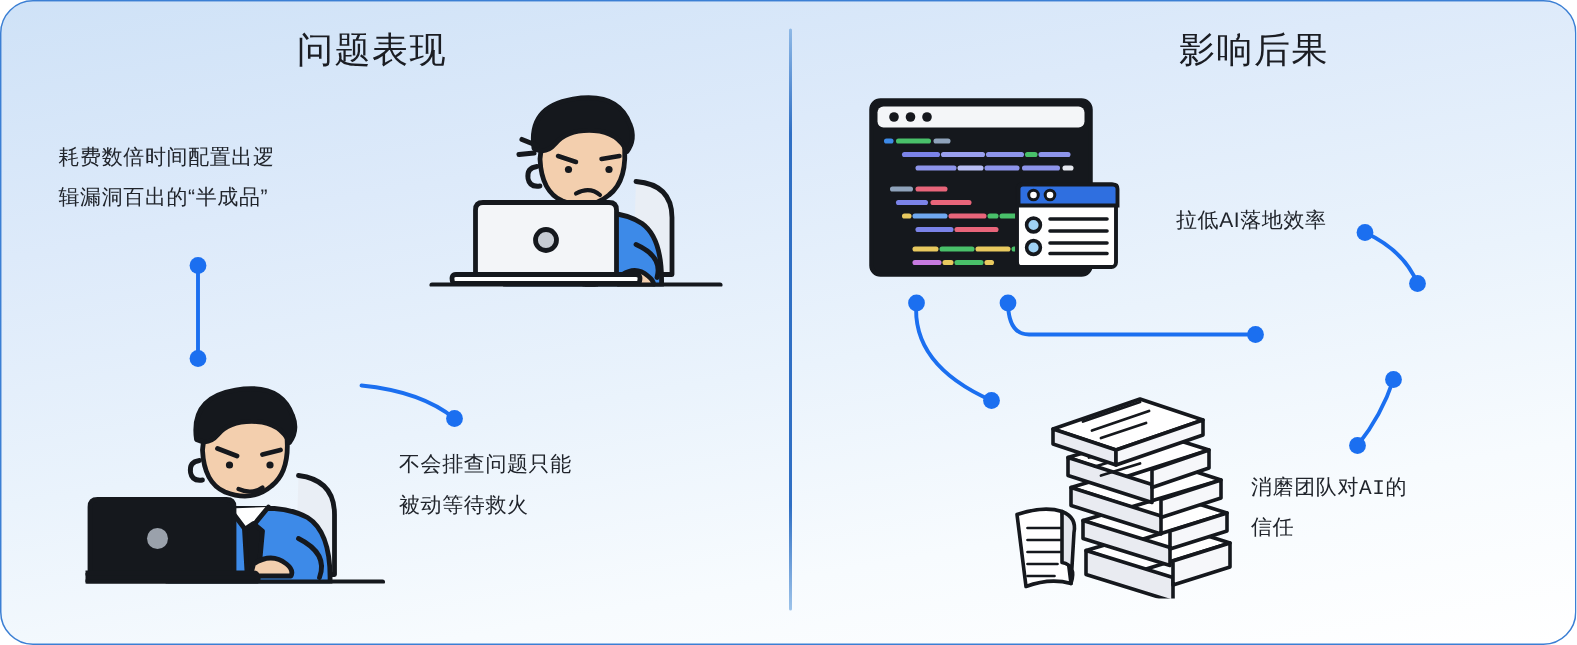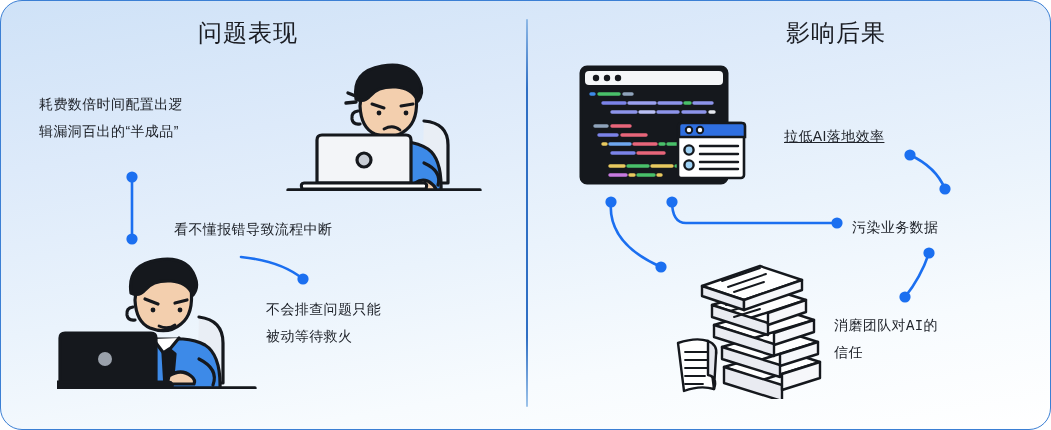--- a/index.html
+++ b/index.html
@@ -27,21 +27,21 @@
   #title-left{left:197px;top:16px;}
   #title-right{left:753px;top:16px;margin-left:32px;}
 
   .blurb{
     position:absolute;color:#20242b;font-size:14px;line-height:27px;
     white-space:pre-line;letter-spacing:.4px;
   }
   #txt-l1{left:38px;top:90px;}
   #txt-l2{left:173px;top:215px;}
   #txt-l3{left:265px;top:295px;}
-  #txt-r1{left:783px;top:122px;text-decoration:underline;}
+  #txt-r1{left:783px;top:132px;}
   #txt-r2{left:851px;top:213px;}
   #txt-r3{left:833px;top:312px;font-family:Liberation Mono, monospace;}
 
   svg.layer{position:absolute;left:0;top:0;width:1051px;height:430px;overflow:visible;}
   .art{position:absolute;}
 </style>
 </head>
 <body>
 
 <div id="stage">
@@ -228,22 +228,20 @@
       <circle cx="836" cy="222" r="5.6"></circle>
       <circle cx="909" cy="154" r="5.6"></circle>
       <circle cx="944" cy="188" r="5.6"></circle>
       <circle cx="928" cy="252" r="5.6"></circle>
       <circle cx="904" cy="296" r="5.6"></circle>
     </g>
   </svg>
 
   <div class="blurb" id="txt-l1">耗费数倍时间配置出逻
 辑漏洞百出的“半成品”</div>
-  <div class="blurb" id="txt-l2">看不懂报错导致流程中断</div>
   <div class="blurb" id="txt-l3">不会排查问题只能
 被动等待救火</div>
 
   <div class="blurb" id="txt-r1">拉低AI落地效率</div>
-  <div class="blurb" id="txt-r2">污染业务数据</div>
   <div class="blurb" id="txt-r3">消磨团队对AI的
 信任</div>
 
 </div>
 
 </body></html>

